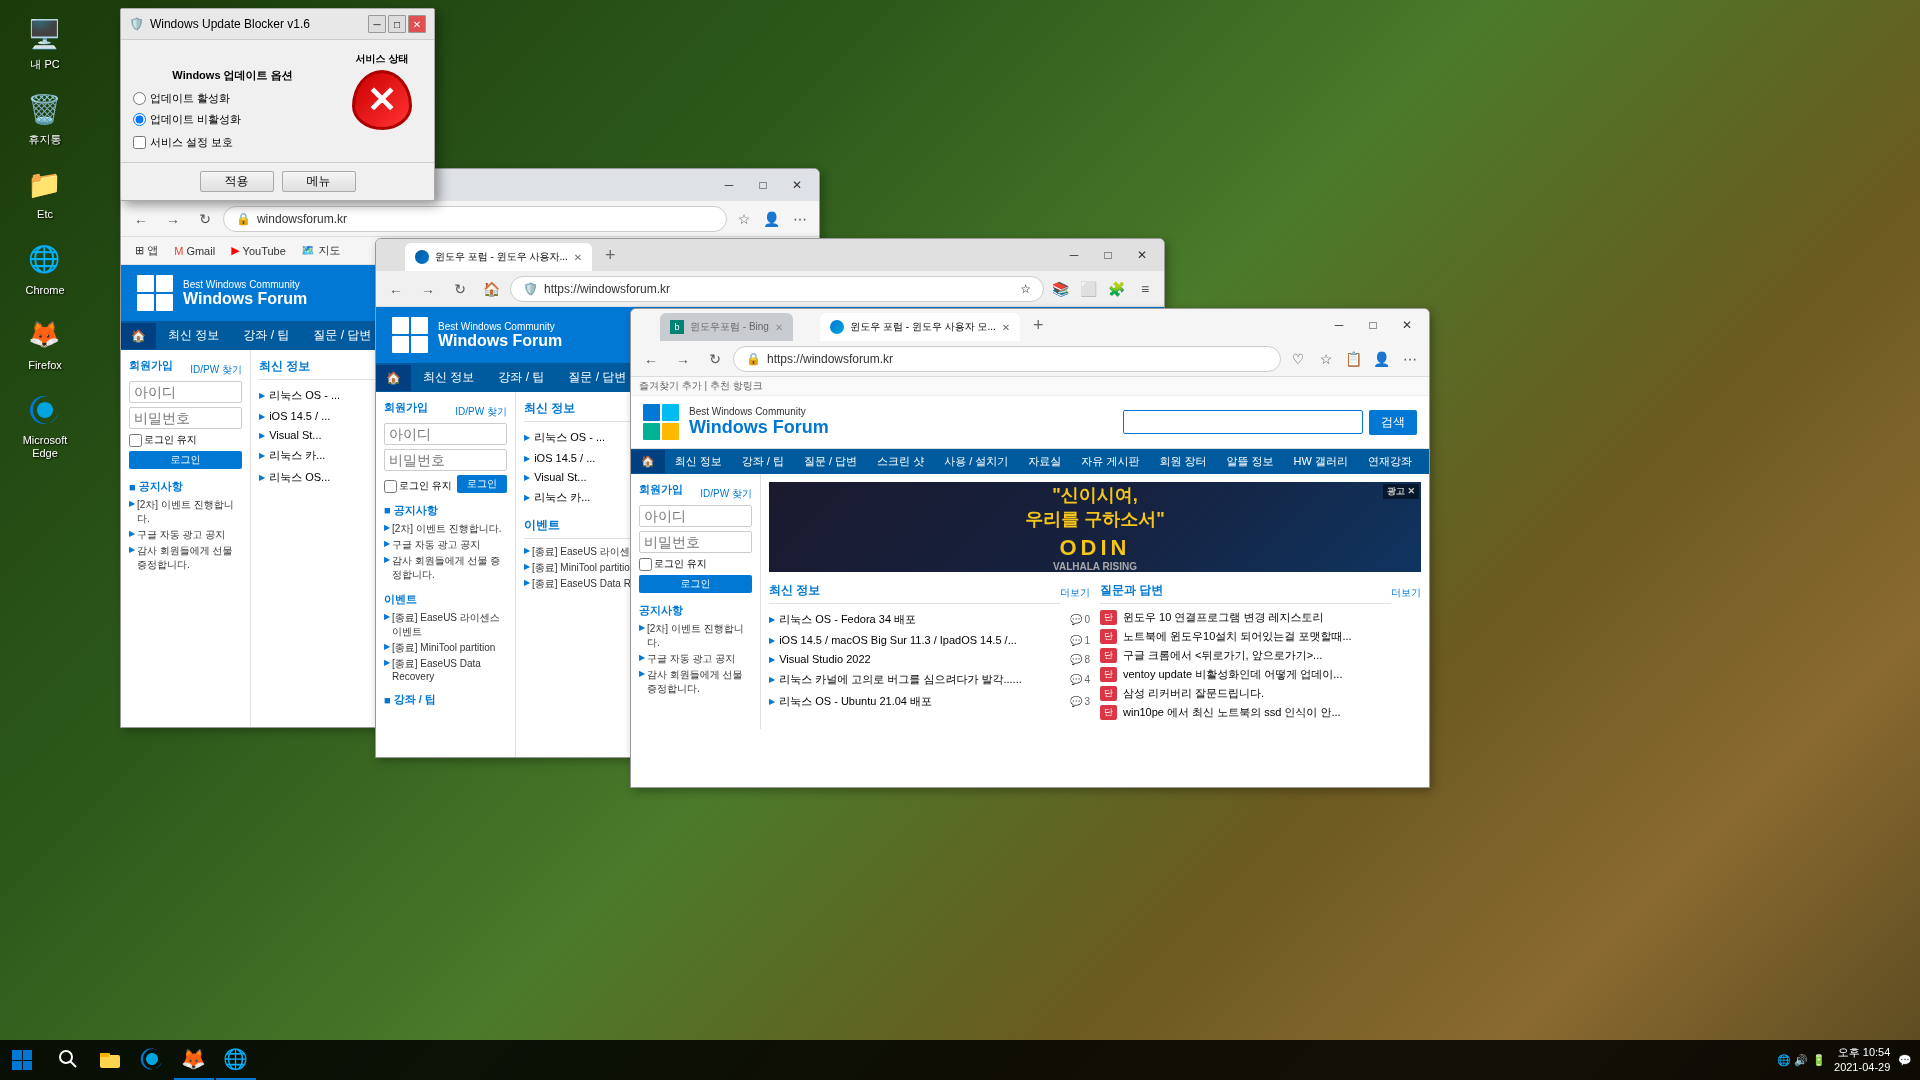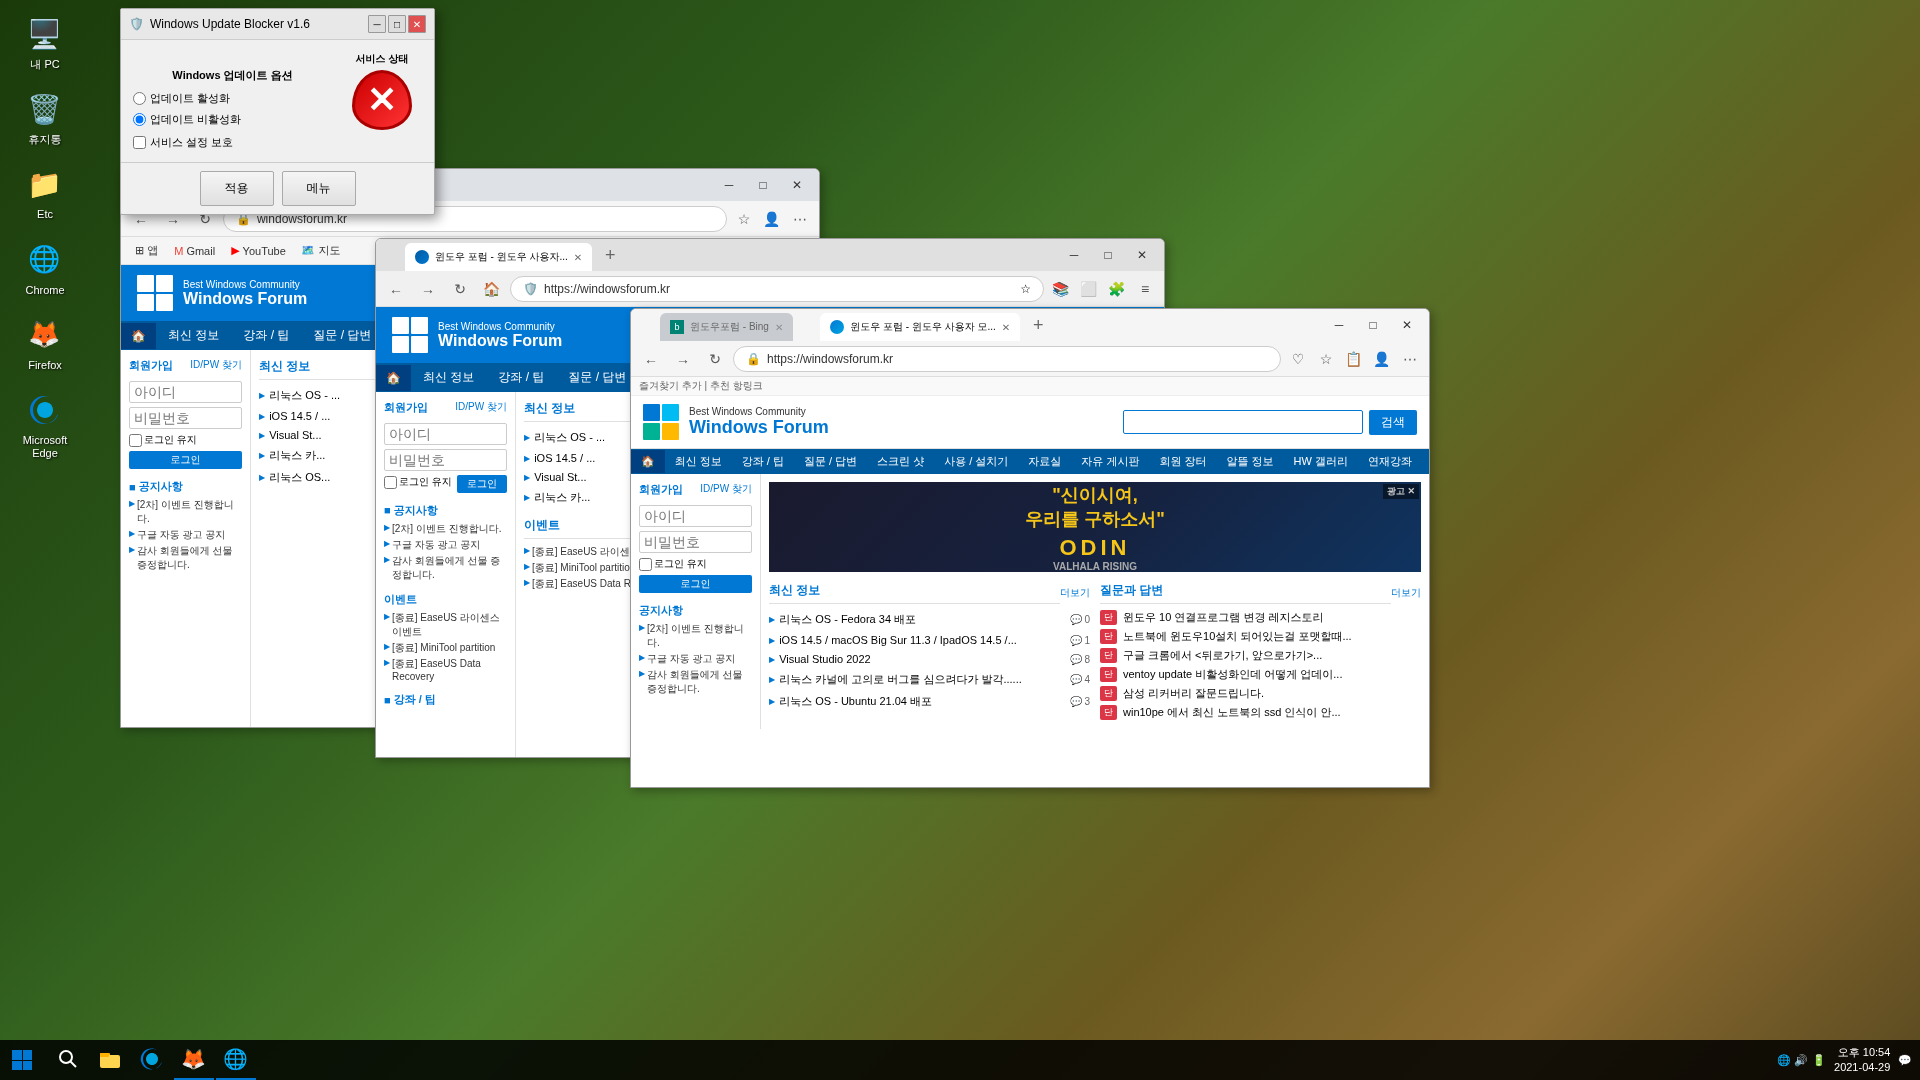--- a/index.html
+++ b/index.html
@@ -171,21 +171,21 @@
     }
     .service-status-label { font-size: 10px; font-weight: bold; }
     .wub-footer {
       padding: 8px 12px;
       border-top: 1px solid #ccc;
       display: flex;
       gap: 8px;
       justify-content: center;
     }
     .wub-btn {
-      padding: 8px 24px;
+      padding: 1px 24px;
       border: 1px solid #aaa;
       background: linear-gradient(to bottom, #f5f5f5, #e0e0e0);
       cursor: pointer;
       font-size: 12px;
       border-radius: 2px;
     }
 
     
     .edge-window-back {
       position: absolute;
@@ -388,21 +388,21 @@
       display: flex; align-items: center; gap: 3px;
     }
     .login-form { display: flex; flex-direction: column; gap: 4px; margin-bottom: 6px; }
     .login-input {
       border: 1px solid #ccc;
       padding: 2px 4px;
       font-size: 14px;
       border-radius: 2px;
       width: 100%;
     }
-    .login-row { display: flex; align-items: flex-start; justify-content: space-between; }
+    .login-row { display: flex; align-items: flex-end; justify-content: space-between; }
     .login-link { color: #0078d4; font-size: 10px; cursor: pointer; }
     .login-btn {
       padding: 2px 10px;
       background: #0078d4;
       color: white;
       border: none;
       border-radius: 2px;
       font-size: 10px;
       cursor: pointer;
     }

